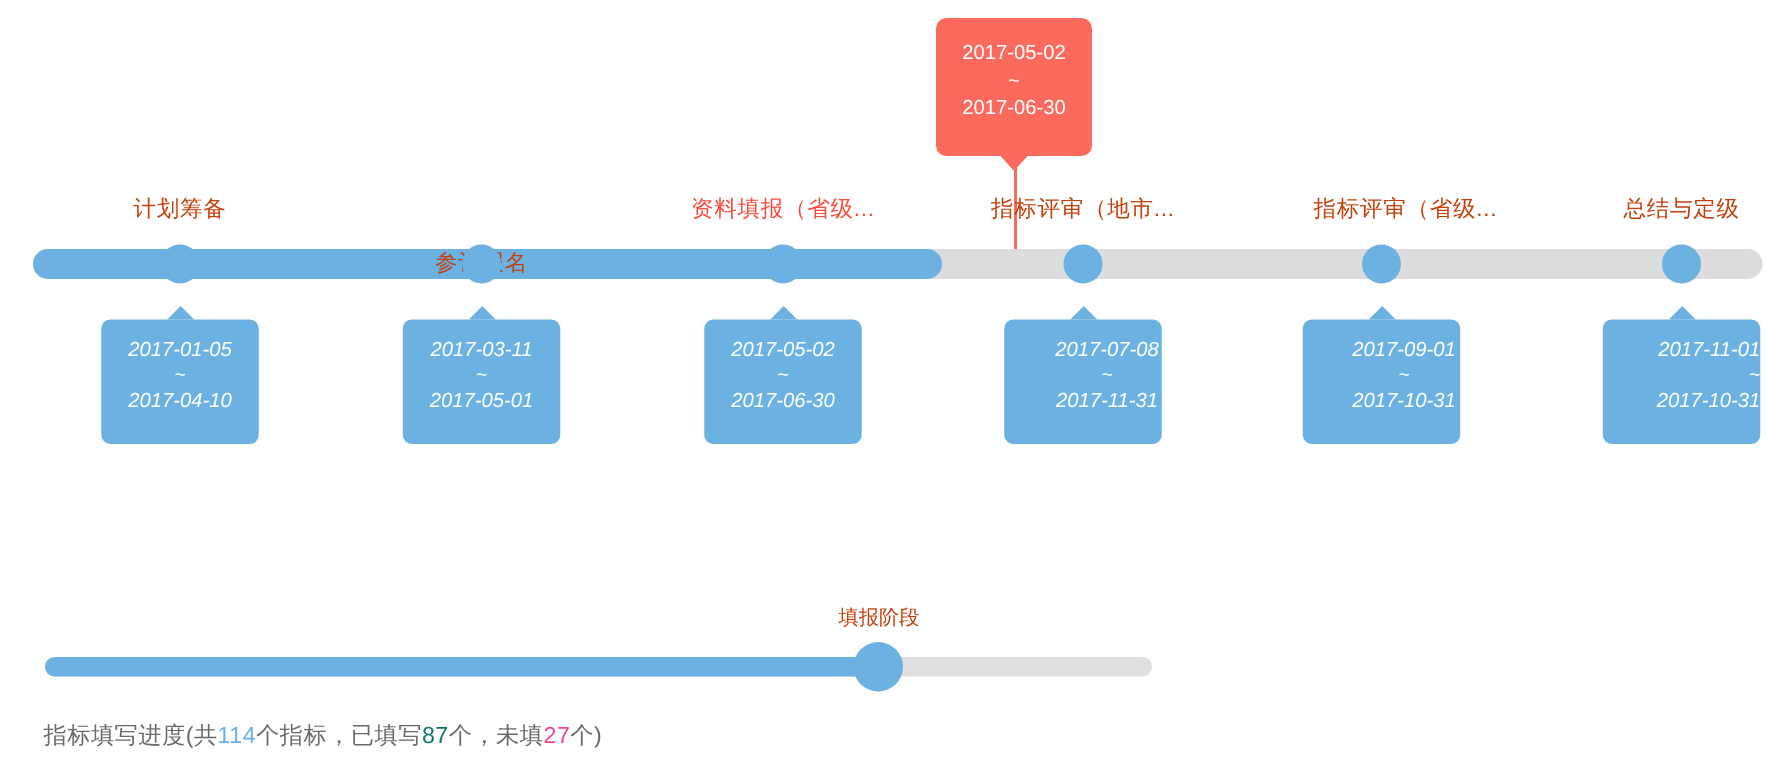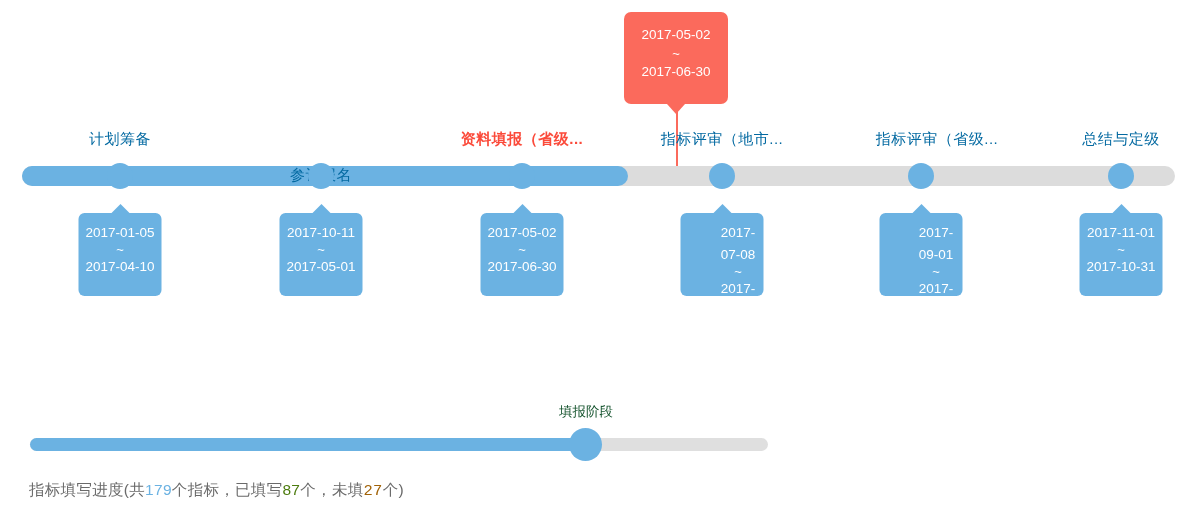--- a/index.html
+++ b/index.html
@@ -60,42 +60,43 @@
     margin-left: -13px;
     border-radius: 50%;
     background: #6bb2e2;
   }
 
   .stage-label {
     position: absolute;
     top: 130px;
     transform: translateX(-50%);
     font-size: 15px;
-    color: #0369a1;
+    color: #c2410c;
     white-space: nowrap;
     letter-spacing: 0.5px;
   }
   .stage-label.active {
     color: #fb4a3a;
   }
 
   .date-card {
     position: absolute;
     top: 213px;
     transform: translateX(-50%);
-    width: 83px;
+    width: 105px;
     height: 83px;
     background: #6bb2e2;
     border-radius: 6px;
     color: #ffffff;
     font-size: 13.5px;
     line-height: 22px;
     text-align: center;
     padding-top: 9px;
     box-sizing: border-box;
+    font-style: italic;
   }
   .date-card::before {
     content: "";
     position: absolute;
     top: -9px;
     left: 50%;
     margin-left: -9px;
     border-left: 9px solid transparent;
     border-right: 9px solid transparent;
     border-bottom: 9px solid #6bb2e2;
@@ -181,36 +182,36 @@
     margin-left: -17px;
     border-radius: 50%;
     background: #6bb2e2;
   }
   .slider-caption {
     position: absolute;
     left: 586px;
     top: 403px;
     transform: translateX(-50%);
     font-size: 13.5px;
-    color: #14532d;
+    color: #c2410c;
     white-space: nowrap;
   }
 
   #indicator-note {
     position: absolute;
     left: 29px;
     top: 480px;
     font-size: 15.5px;
     color: #6a6a6a;
     letter-spacing: 0.3px;
     white-space: nowrap;
   }
   #indicator-note .num-total { color: #6bb2e2; }
-  #indicator-note .num-filled { color: #4d7c0f; }
-  #indicator-note .num-unfilled { color: #a16207; font-family: Liberation Mono, monospace; }
+  #indicator-note .num-filled { color: #0f766e; }
+  #indicator-note .num-unfilled { color: #ec4899; }
 </style>
 </head>
 <body>
 
 <div id="timeline-section">
 
   <div id="active-tooltip">
     <div>2017-05-02</div>
     <div class="tilde">~</div>
     <div>2017-06-30</div>
@@ -226,26 +227,26 @@
   <div class="node" style="left:110px;"></div>
   <div class="date-card" style="left:110px;">
     <div>2017-01-05</div>
     <div class="tilde">~</div>
     <div>2017-04-10</div>
   </div>
 
   <div class="stage-label" style="left:311px;margin-top:36px;">参评报名</div>
   <div class="node" style="left:311px;"></div>
   <div class="date-card" style="left:311px;">
-    <div>2017-10-11</div>
+    <div>2017-03-11</div>
     <div class="tilde">~</div>
     <div>2017-05-01</div>
   </div>
 
-  <div class="stage-label active" style="left:512px;font-weight:bold;">资料填报（省级...</div>
+  <div class="stage-label active" style="left:512px;">资料填报（省级...</div>
   <div class="node" style="left:512px;"></div>
   <div class="date-card" style="left:512px;">
     <div>2017-05-02</div>
     <div class="tilde">~</div>
     <div>2017-06-30</div>
   </div>
 
   <div class="stage-label" style="left:712px;text-align:center;">指标评审（地市...</div>
   <div class="node" style="left:712px;"></div>
   <div class="date-card" style="left:712px;padding-left:32px;">
@@ -257,35 +258,35 @@
   <div class="stage-label" style="left:911px;margin-left:16px;">指标评审（省级...</div>
   <div class="node" style="left:911px;"></div>
   <div class="date-card" style="left:911px;padding-left:30px;">
     <div>2017-09-01</div>
     <div class="tilde">~</div>
     <div>2017-10-31</div>
   </div>
 
   <div class="stage-label" style="left:1111px;">总结与定级</div>
   <div class="node" style="left:1111px;"></div>
-  <div class="date-card" style="left:1111px;">
+  <div class="date-card" style="left:1111px;text-align:right;">
     <div>2017-11-01</div>
     <div class="tilde">~</div>
     <div>2017-10-31</div>
   </div>
 </div>
 
 <div class="slider-caption">填报阶段</div>
 
 <div id="summary-section">
 
   <div id="progress-block">
     <div class="slider-track">
       <div class="slider-fill"></div>
       <div class="slider-handle"></div>
     </div>
   </div>
 
 </div>
 
 <div id="indicator-note">
-  <span>指标填写进度(共</span><span class="num-total">179</span><span>个指标，已填写</span><span class="num-filled">87</span><span>个，未填</span><span class="num-unfilled">27</span><span>个)</span>
+  <span>指标填写进度(共</span><span class="num-total">114</span><span>个指标，已填写</span><span class="num-filled">87</span><span>个，未填</span><span class="num-unfilled">27</span><span>个)</span>
 </div>
 
 </body></html>

